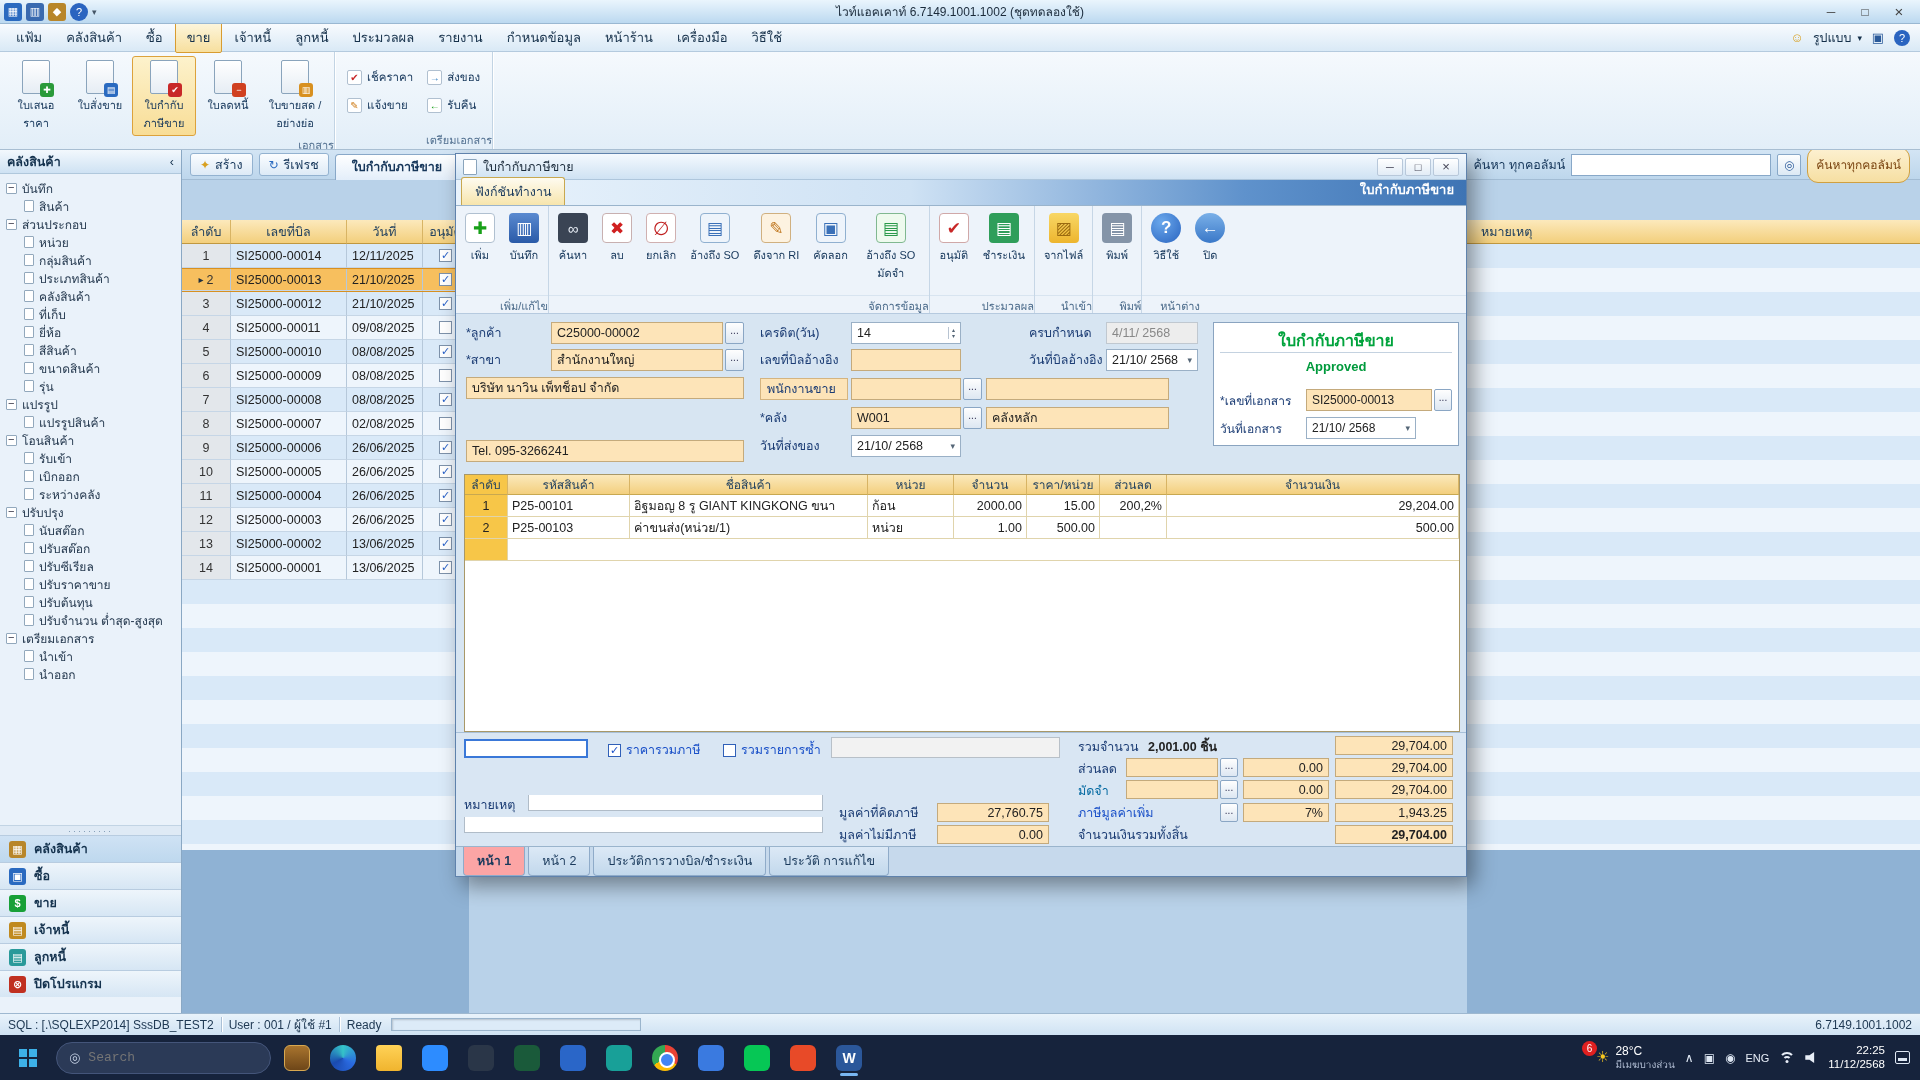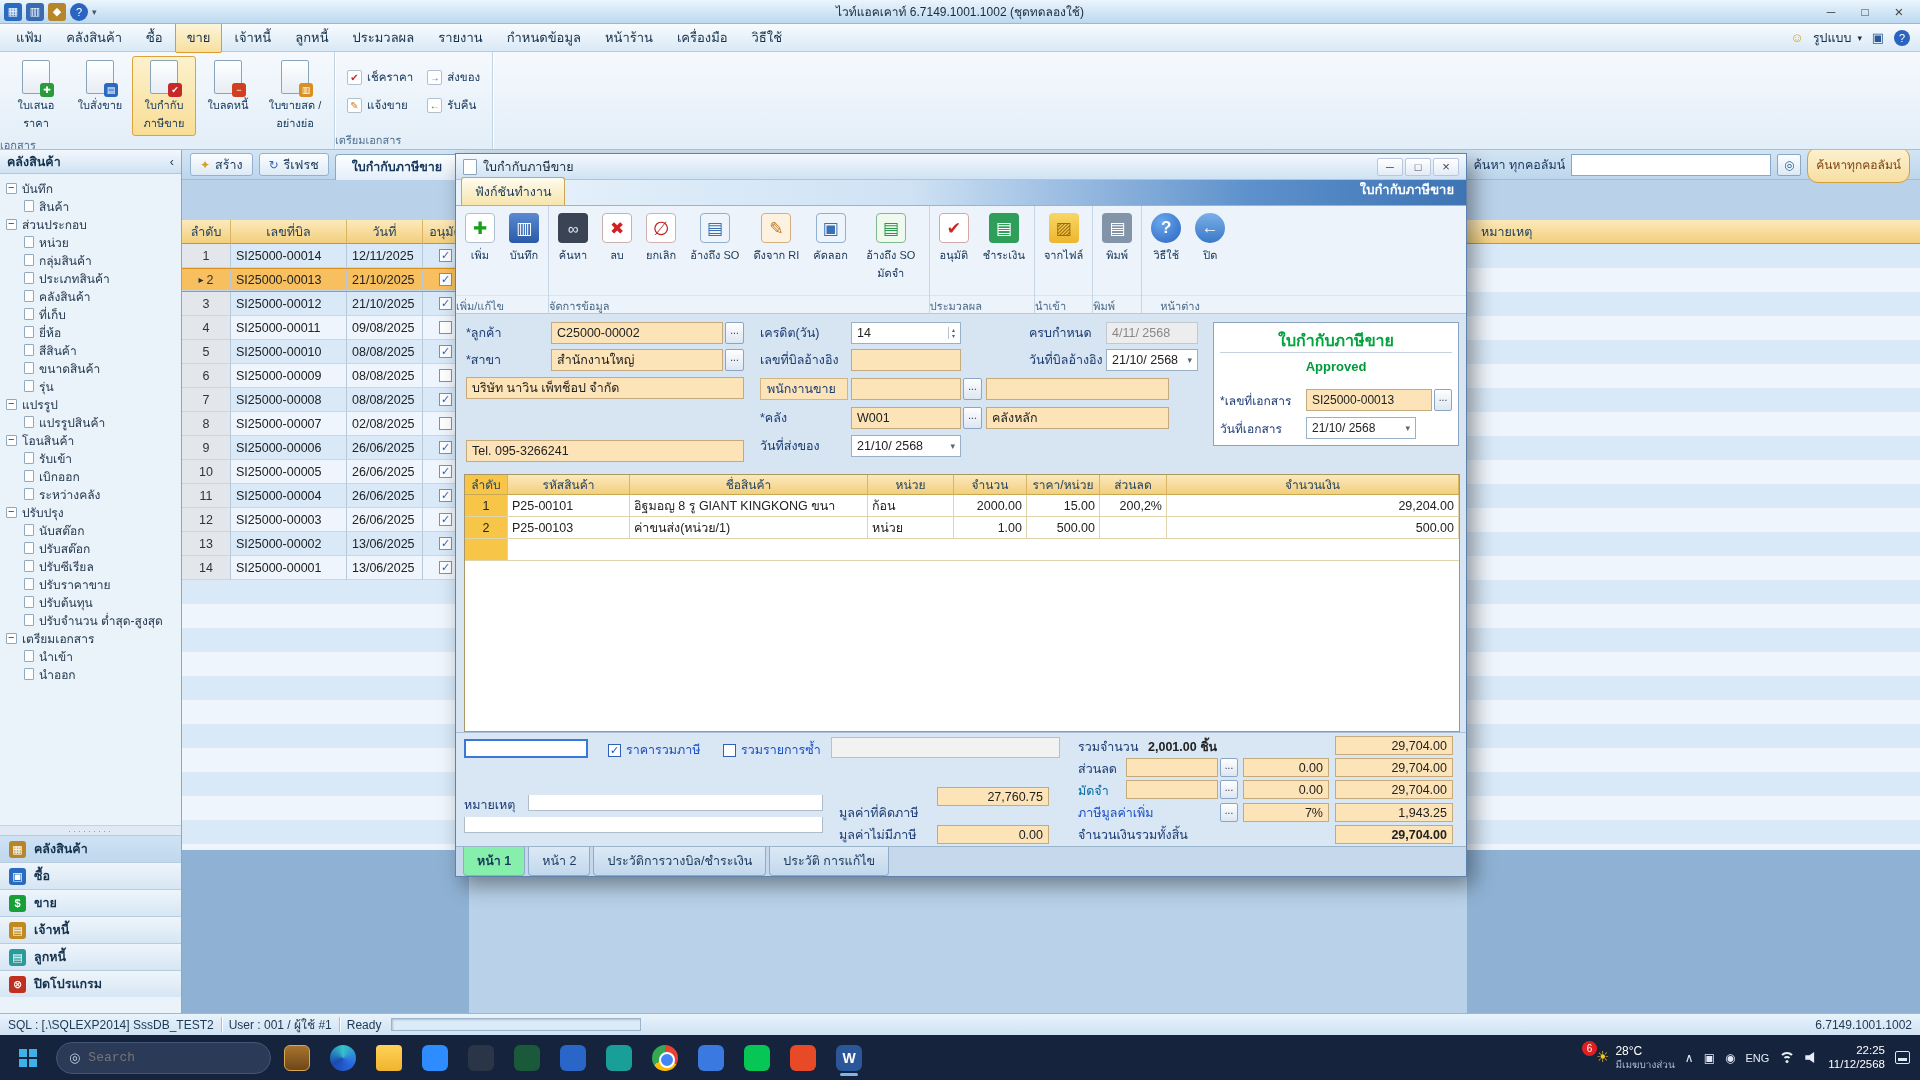--- a/index.html
+++ b/index.html
@@ -19,21 +19,21 @@
 #menubar{position:absolute;left:0;top:24px;right:0;height:28px;background:linear-gradient(#f8fbfe,#d9e9f6);border-bottom:1px solid #b4cade;display:flex;align-items:center;padding:0 4px;z-index:29}
 .menu-item{padding:4px 11px;font-size:13px;color:#15304a;border:1px solid transparent;border-radius:2px}
 .menu-item.active{background:linear-gradient(#fdf6dd,#f7df9e);border-color:#d89c30}
 .menu-right{margin-left:auto;display:flex;align-items:center;gap:6px;padding-right:6px;color:#15304a}
 .menu-right .mi{width:20px;height:20px;display:flex;align-items:center;justify-content:center;font-size:13px;color:#2a5a9a}
 
 
 #ribbon{position:absolute;left:0;top:52px;right:0;height:98px;background:linear-gradient(#f5f9fd,#e2eef8);border-bottom:1px solid #a8bed2;display:flex;z-index:28}
 .rgroup{display:flex;flex-direction:column;border-right:1px solid #c2d4e4;box-shadow:1px 0 0 #fff}
 .rbuttons{flex:1;display:flex;align-items:flex-start;padding:4px 4px 0}
-.rglabel{height:18px;text-align:left;font-size:11px;color:#527090;padding-bottom:2px}
+.rglabel{height:18px;text-align:right;font-size:11px;color:#527090;padding-bottom:2px}
 .rbig{width:64px;display:flex;flex-direction:column;align-items:center;gap:2px;padding:3px 2px;font-size:11px;color:#15365a;text-align:center;border:1px solid transparent;border-radius:3px}
 .rbig.active{background:linear-gradient(#fdf2cc,#f8dd96);border-color:#dca23c}
 .doc{width:28px;height:34px;background:linear-gradient(#ffffff,#e6edf4);border:1px solid #8aa4bc;border-radius:2px;position:relative}
 .doc .bdg{position:absolute;right:-5px;bottom:-4px;width:14px;height:14px;border-radius:3px;color:#fff;font-size:9px;line-height:14px;text-align:center;font-style:normal}
 .b-quote{background:#2a9a3a}.b-order{background:#2a6ac0}.b-taxinv{background:#c82828}.b-credit{background:#d04020}.b-cash{background:#d89020}
 .rsmall-grid{display:grid;grid-template-rows:repeat(2,22px);grid-auto-flow:column;gap:6px 14px;padding:10px 8px}
 .rsmall{display:flex;align-items:center;gap:5px;font-size:11.5px;color:#15365a}
 .rsmall .si{width:15px;height:15px;border:1px solid #b0c0d0;border-radius:2px;background:#fff;display:flex;align-items:center;justify-content:center;font-size:10px}
 
 
@@ -109,21 +109,21 @@
 .i-refso{background:#eef4fb;border:1px solid #90b0d0;color:#3a70b8}
 .i-pullri{background:#fdf2e0;border:1px solid #d0b080;color:#c07820}
 .i-copy{background:#eef4fb;border:1px solid #90b0d0;color:#3a70b8}
 .i-refsodep{background:#eefaee;border:1px solid #80b890;color:#2a9a4a}
 .i-approve{background:#fff;border:1px solid #d0a8a8;color:#c82828}
 .i-pay{background:#2f9e5a;color:#fff}
 .i-fromfile{background:linear-gradient(#f8d766,#edb52e);color:#9a6a10}
 .i-print{background:#8494a8;color:#fff}
 .i-help{background:radial-gradient(circle at 35% 30%,#6aa8ec,#2a64c0);color:#fff;border-radius:50%;font-weight:bold}
 .i-close{background:linear-gradient(#7ab0e8,#3a78c8);color:#fff;border-radius:50%}
-.glabel{height:18px;text-align:left;font-size:11px;color:#4a6a8a;border-top:1px solid #d8e4f0;padding-top:1px}
+.glabel{height:18px;text-align:right;font-size:11px;color:#4a6a8a;border-top:1px solid #d8e4f0;padding-top:1px}
 .dlg-main{flex:1;position:relative;background:#d7e5f2}
 .fl{position:absolute;height:22px;display:flex;align-items:center;font-size:12.5px;color:#1b3c74}
 .fl.chip{background:#fde4b8;border:1px solid #d4b480;padding:0 6px}
 .fbox{position:absolute;height:22px;border:1px solid #c4aa7c;background:#fde4b8;font-size:12.5px;display:flex;align-items:center;padding:0 5px;color:#222;overflow:hidden}
 .fbox.white{background:#fff;border-color:#9ab0c6}
 .fbox.gray{background:#ededed;border-color:#c0c8d0;color:#888}
 .fbox.right{justify-content:flex-end}
 .fbox.date::after{content:"▾";margin-left:auto;font-size:9px;color:#567;padding-left:4px}
 .fbox.spin::after{content:"▴\A▾";white-space:pre;margin-left:auto;font-size:6px;line-height:6px;color:#567;border-left:1px solid #b8c4d2;padding-left:3px}
 .dots{position:absolute;width:19px;height:22px;background:linear-gradient(#fefefe,#dde7f2);border:1px solid #8aa6c4;border-radius:2px;font-size:10px;line-height:16px;text-align:center;color:#335}
@@ -140,21 +140,21 @@
 .ic1{width:43px;background:#f7c648 !important;justify-content:center}
 .ic2{width:122px}.ic3{width:238px}.ic4{width:86px}.ic5{width:73px}.ic6{width:73px}.ic7{width:67px}.ic8{flex:1}
 .dfooter{position:absolute;left:0;right:0;top:418px;height:114px;background:#d9e6f3;border-top:1px solid #a8c0d8}
 .cb{width:13px;height:13px;background:#fff;border:1px solid #3060b8;display:inline-flex;align-items:center;justify-content:center;font-size:11px;font-weight:bold;color:#1a50c8;flex:none}
 .cb.on::after{content:"✓"}
 .cbl{font-size:12.5px;color:#1a50c8;margin-left:5px}
 .fnote-line{position:absolute;height:16px;background:#fff;border:1px solid #b0bcc8;border-top:none}
 .sumlab{position:absolute;font-size:12.5px;color:#1b3c74;height:20px;display:flex;align-items:center}
 .dpagetabs{position:absolute;left:0;right:0;top:532px;bottom:0;background:#c6d9ec;display:flex;align-items:flex-start;padding:0 0 0 7px;gap:3px;border-top:1px solid #9ab4cc}
 .ptab{padding:4px 13px;font-size:12.5px;color:#1a3a5c;border:1px solid #8fabc9;border-top:none;background:linear-gradient(#dce9f6,#c2d8ec);border-radius:0 0 4px 4px}
-.ptab.active{background:#86efac;font-weight:bold}
+.ptab.active{background:#fca5a5;font-weight:bold}
 
 
 #statusbar{position:absolute;left:0;top:1013px;right:0;height:22px;background:linear-gradient(#e9f3fb,#cfe2f3);border-top:1px solid #9eb8d0;display:flex;align-items:center;font-size:12px;color:#203a54;padding:0 8px;z-index:30}
 .ssep{width:1px;align-self:stretch;margin:3px 7px;background:#aac0d6;box-shadow:1px 0 0 #fff}
 .sprog{width:250px;height:13px;border:1px solid #9ab4cc;background:#dcebf8;box-shadow:inset 1px 1px 2px rgba(0,0,0,.18);margin-left:10px}
 
 
 #taskbar{position:absolute;left:0;top:1035px;right:0;height:45px;background:#16233c;display:flex;align-items:center;padding:0 6px;gap:6px;z-index:40}
 .startbtn{width:44px;height:40px;display:flex;align-items:center;justify-content:center}
 .winlogo{display:grid;grid-template-columns:8px 8px;grid-template-rows:8px 8px;gap:2px}
@@ -827,21 +827,21 @@
         <div class="abs" style="left:267px;top:7px;display:flex;align-items:center">
           <span class="cb"></span>
           <span class="cbl">รวมรายการซ้ำ</span>
         </div>
         <div class="abs" style="left:375px;top:4px;width:229px;height:21px;background:#f2f2f2;border:1px solid #b8c0c8"></div>
         <div class="sumlab" style="left:8px;top:62px">หมายเหตุ</div>
         <div class="fnote-line" style="left:72px;top:62px;width:295px"></div>
         <div class="fnote-line" style="left:8px;top:84px;width:359px"></div>
 
         <div class="sumlab" style="left:383px;top:70px">มูลค่าที่คิดภาษี</div>
-        <div class="fbox right" style="left:481px;top:54px;width:112px;height:19px">27,760.75</div>
+        <div class="fbox right" style="left:481px;top:70px;width:112px;height:19px">27,760.75</div>
         <div class="sumlab" style="left:383px;top:92px">มูลค่าไม่มีภาษี</div>
         <div class="fbox right" style="left:481px;top:92px;width:112px;height:19px">0.00</div>
 
         <div class="sumlab" style="left:622px;top:4px">รวมจำนวน</div>
         <div class="sumlab" style="left:692px;top:4px;font-weight:bold;color:#222">2,001.00 ชิ้น</div>
         <div class="fbox right" style="left:879px;top:3px;width:118px;height:19px">29,704.00</div>
 
         <div class="sumlab" style="left:622px;top:26px">ส่วนลด</div>
         <div class="fbox" style="left:670px;top:25px;width:92px;height:19px"></div>
         <div class="dots" style="left:764px;top:25px;width:18px;height:19px;line-height:13px">...</div>

